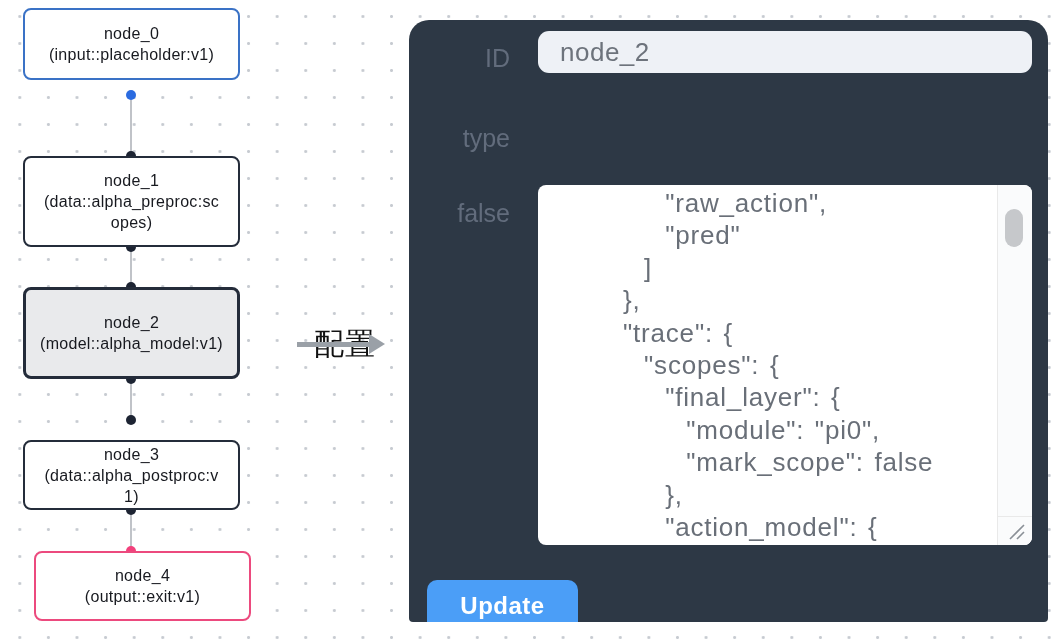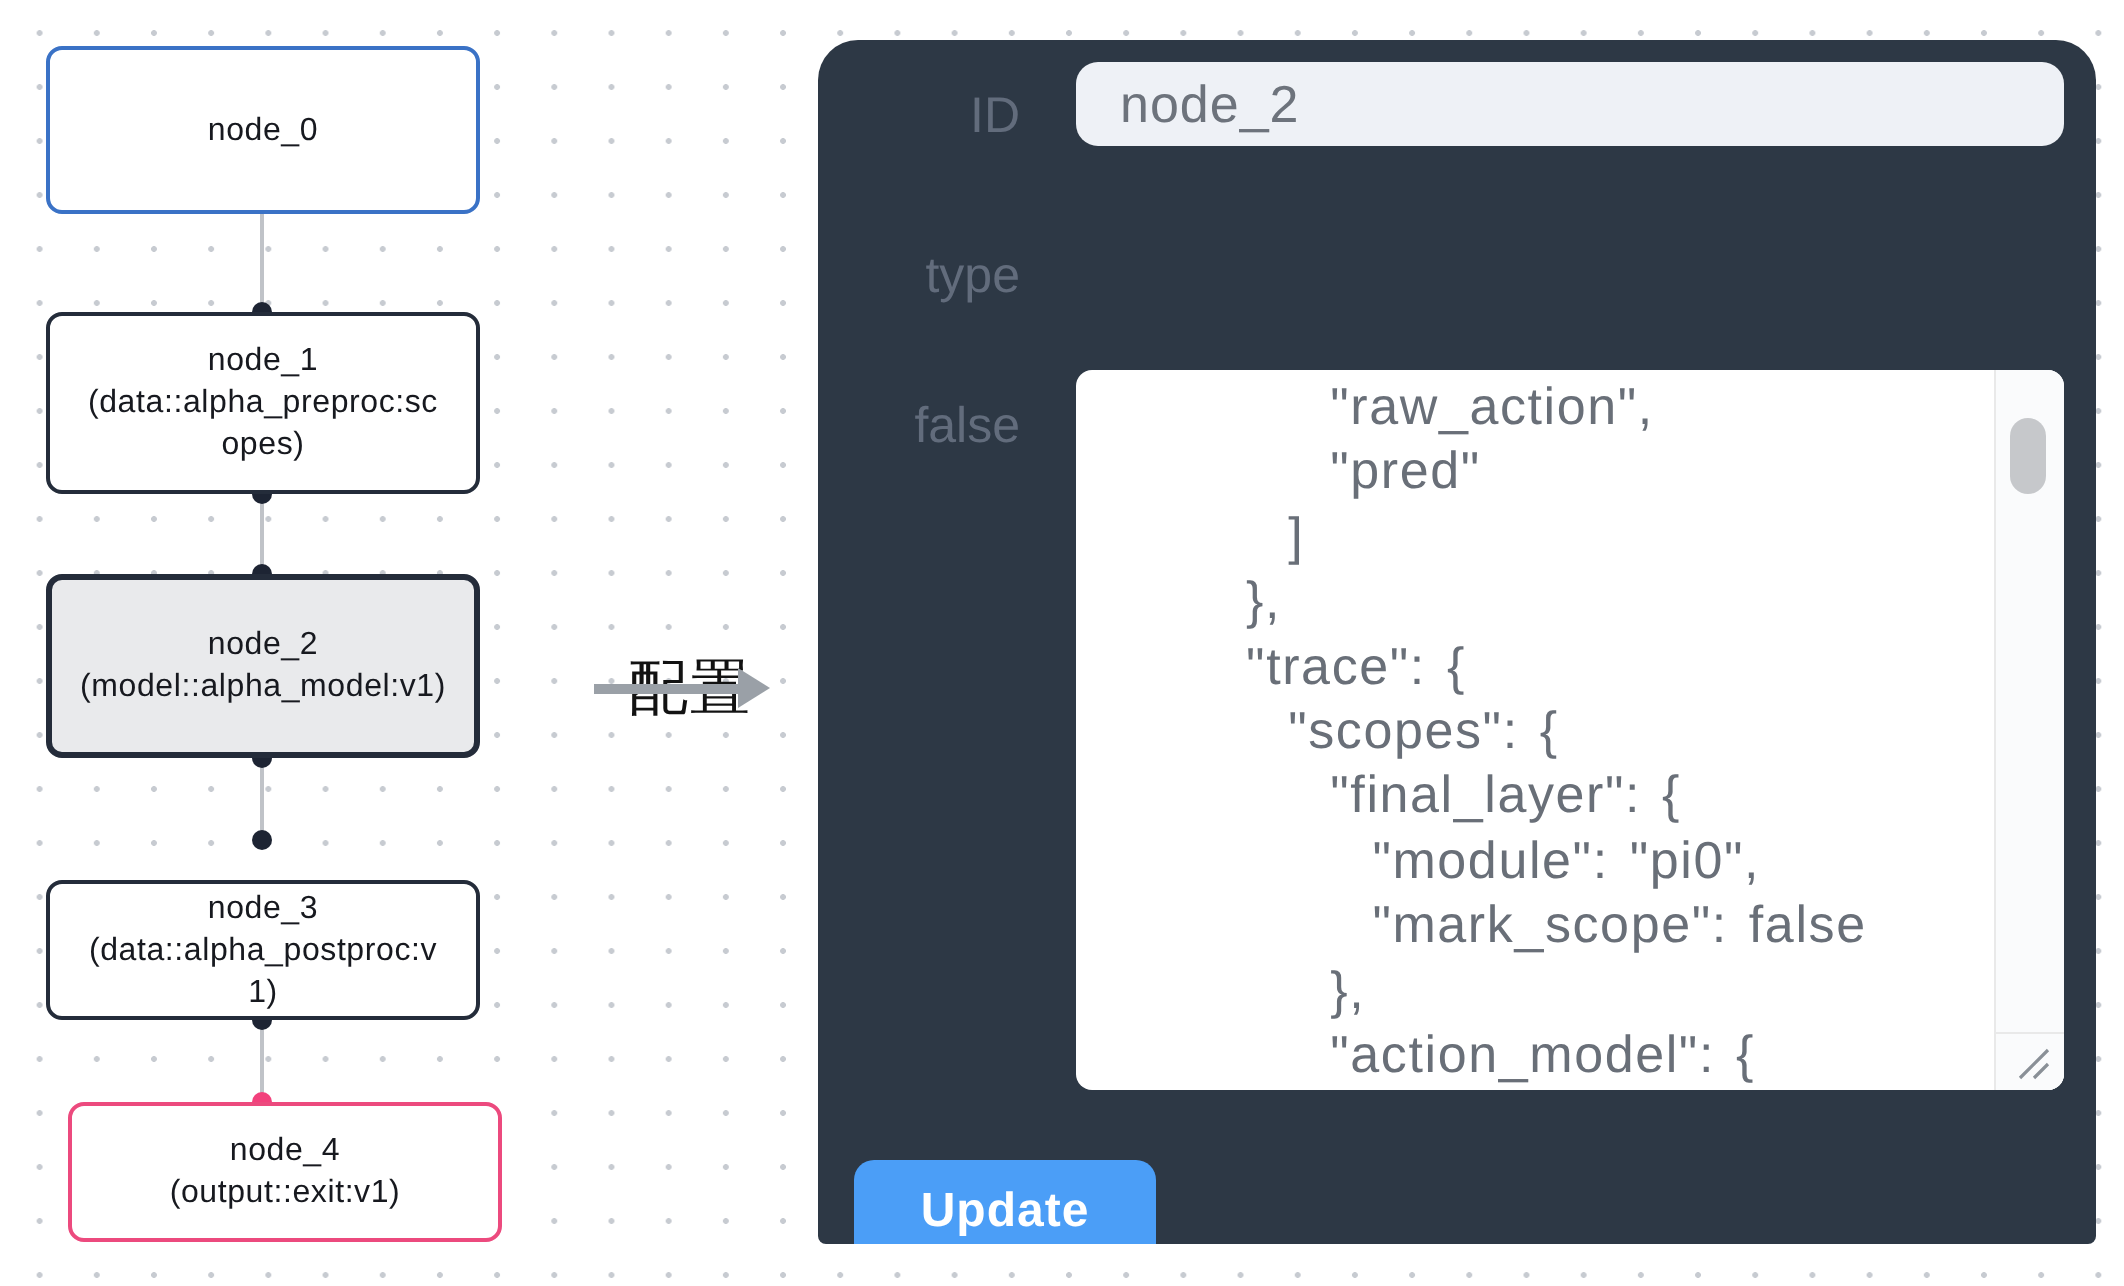--- a/index.html
+++ b/index.html
@@ -14,21 +14,21 @@
   .node{
     position:absolute;left:23px;width:217px;box-sizing:border-box;
     background:#ffffff;border:2px solid #242c3a;border-radius:8px;
     display:flex;flex-direction:column;align-items:center;justify-content:center;
     text-align:center;color:#17191f;font-size:16px;line-height:21px;letter-spacing:0.3px;
     cursor:pointer;
   }
   .node.v-input{border-color:#3a72c6;}
   .node.v-output{border-color:#ec4a7e;margin-left:11px;}
   .node.v-selected{background:#e9eaec;border-width:3px;}
-  .n0{top:23px;height:84px}.n1{top:156px;height:91px}
+  .n0{top:8px;height:72px}.n1{top:156px;height:91px}
   .n2{top:287px;height:92px}.n3{top:440px;height:70px}.n4{top:551px;height:70px}
   .node-sub{max-width:184px;word-break:break-all;}
   .edge{position:absolute;left:130px;width:2px;background:#c0c3c8;}
   .e0{top:95px;height:61px}.e1{top:247px;height:40px}
   .e2{top:379px;height:41px}.e3{top:510px;height:41px}
   .port{position:absolute;left:126px;width:10px;height:10px;border-radius:50%;background:#1d2433;cursor:crosshair;}
   .port.blue{background:#2b6be0}.port.pink{background:#f2417c}
   .p0{top:90px}.p1{top:151px}.p2{top:242px}.p3{top:282px}
   .p4{top:374px}.p5{top:415px}.p6{top:505px}.p7{top:546px}
   
@@ -76,20 +76,21 @@
     <div class="port blue p0"></div>
     <div class="port p1"></div>
     <div class="port p2"></div>
     <div class="port p3"></div>
     <div class="port p4"></div>
     <div class="port p5"></div>
     <div class="port p6"></div>
     <div class="port pink p7"></div>
   <div class="node n0 v-input">
         <div class="node-title">node_0</div>
+        <div class="node-sub">(input::placeholder:v1)</div>
       </div>
       <div class="node n1 v-default">
         <div class="node-title">node_1</div>
         <div class="node-sub">(data::alpha_preproc:scopes)</div>
       </div>
       <div class="node n2 v-selected">
         <div class="node-title">node_2</div>
         <div class="node-sub">(model::alpha_model:v1)</div>
       </div>
       <div class="node n3 v-default">

